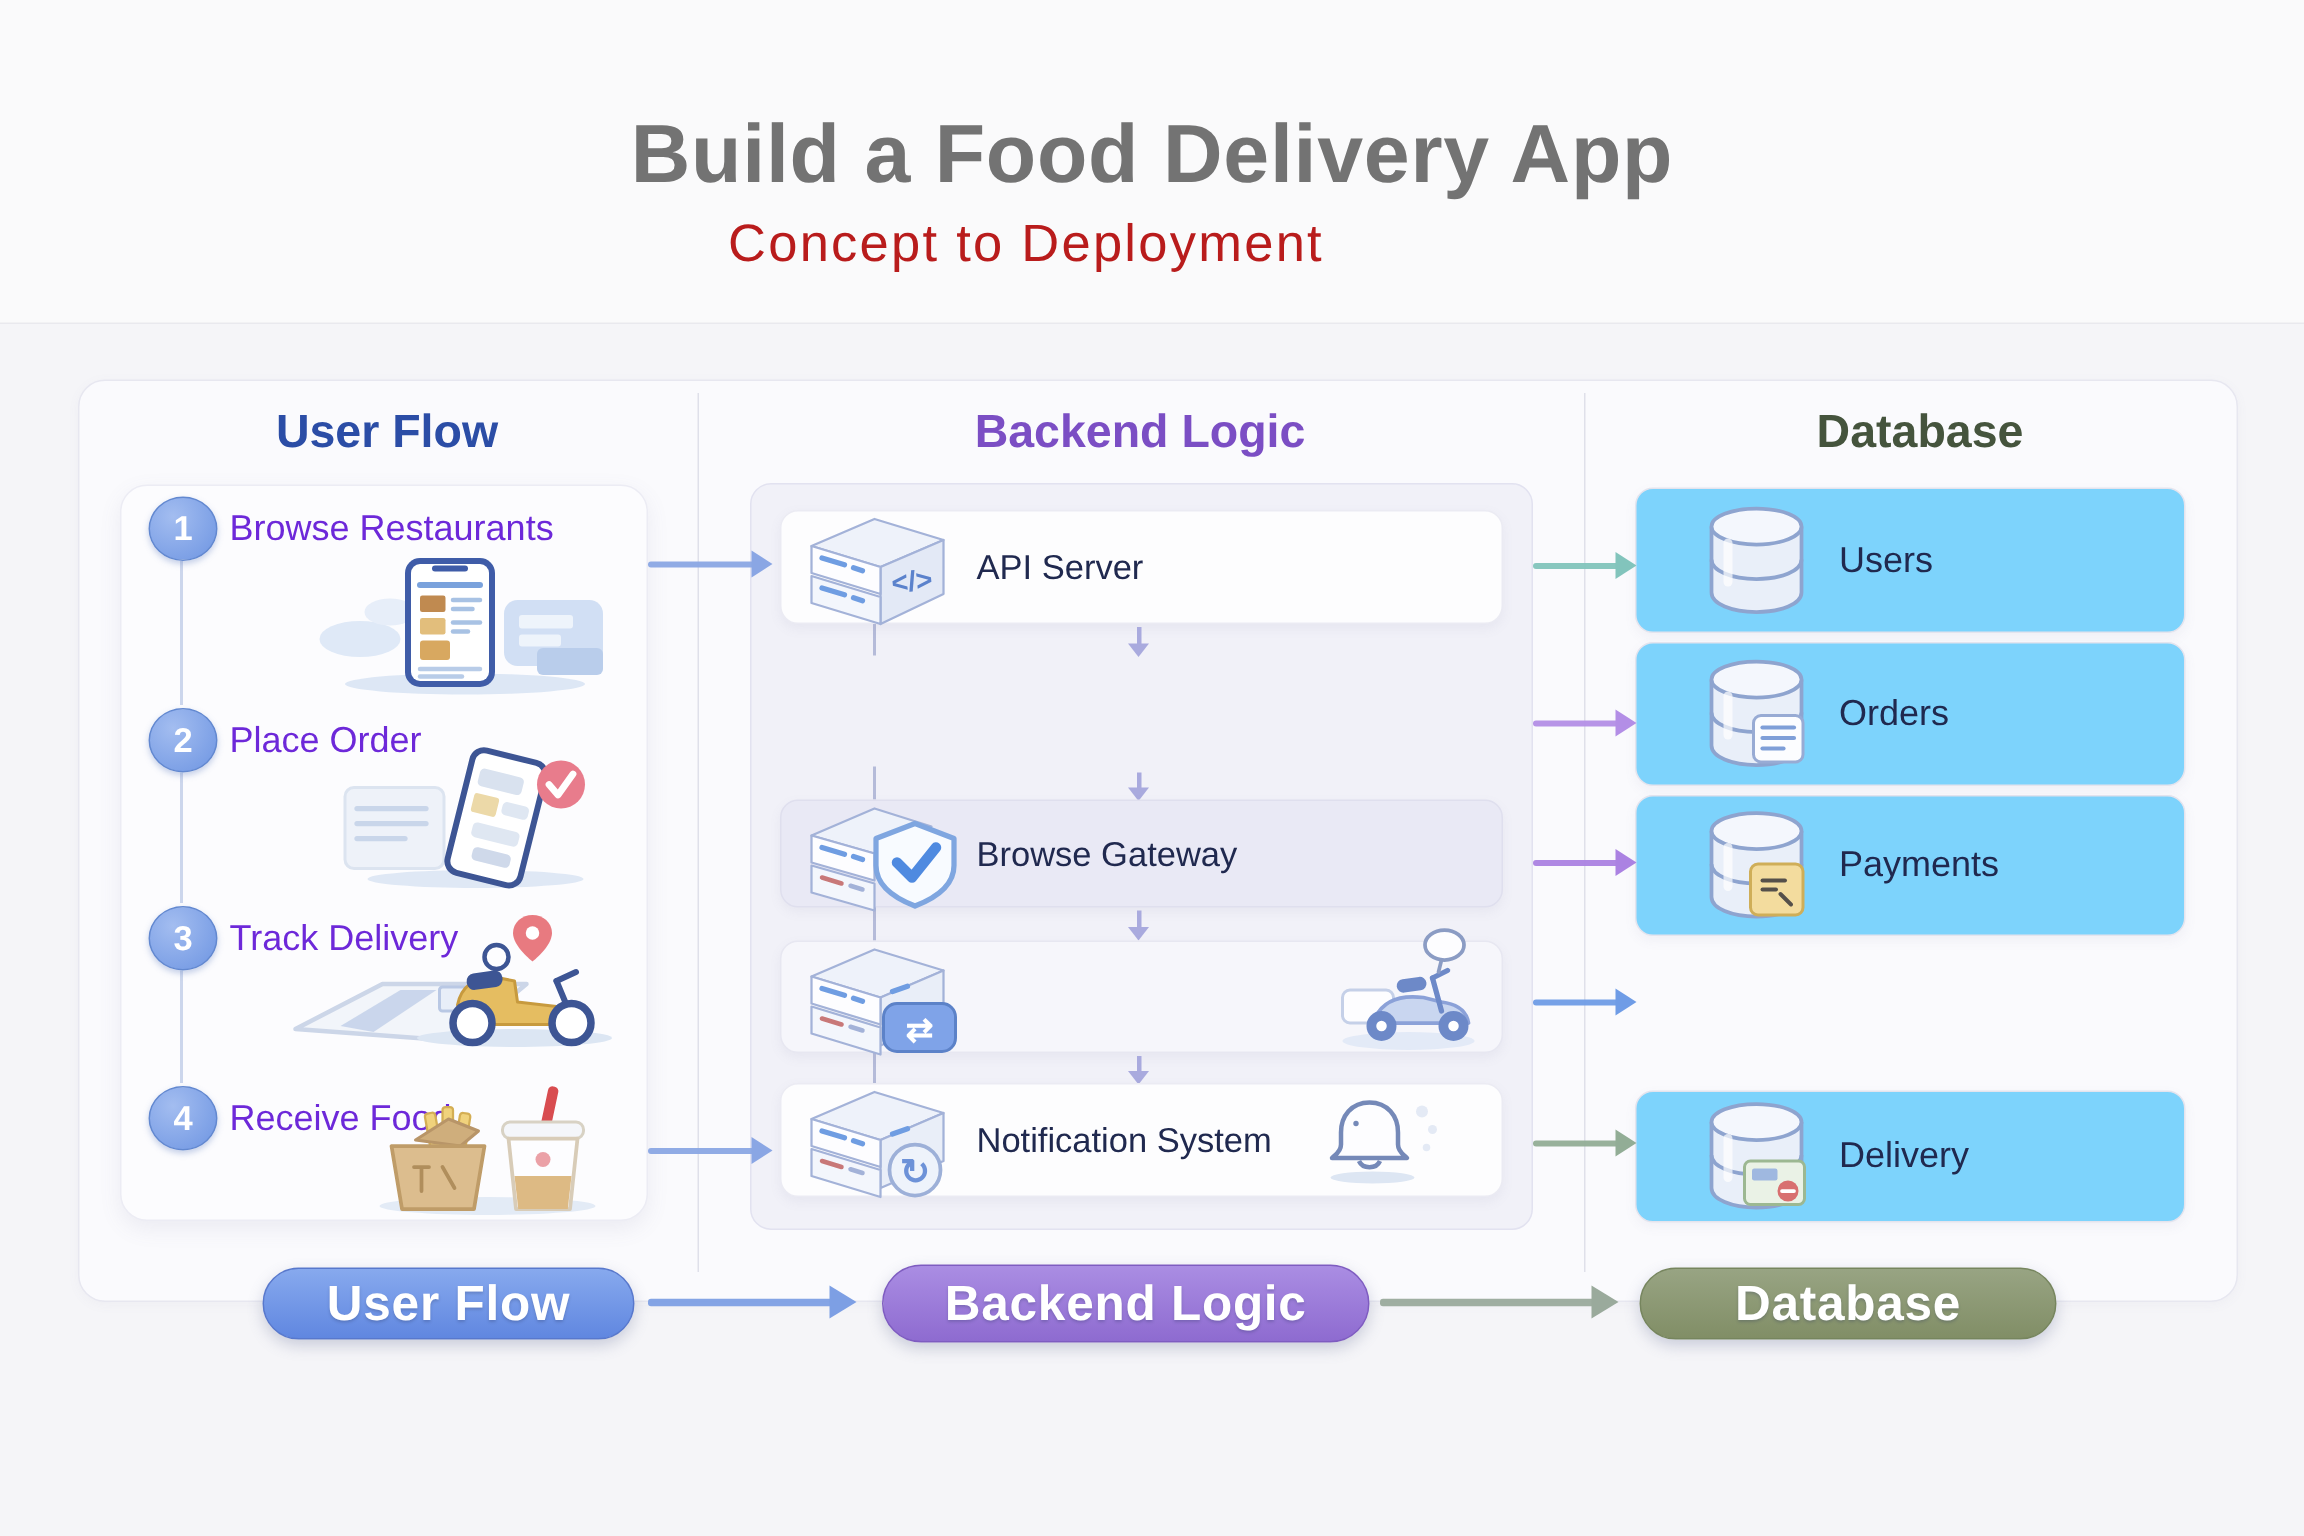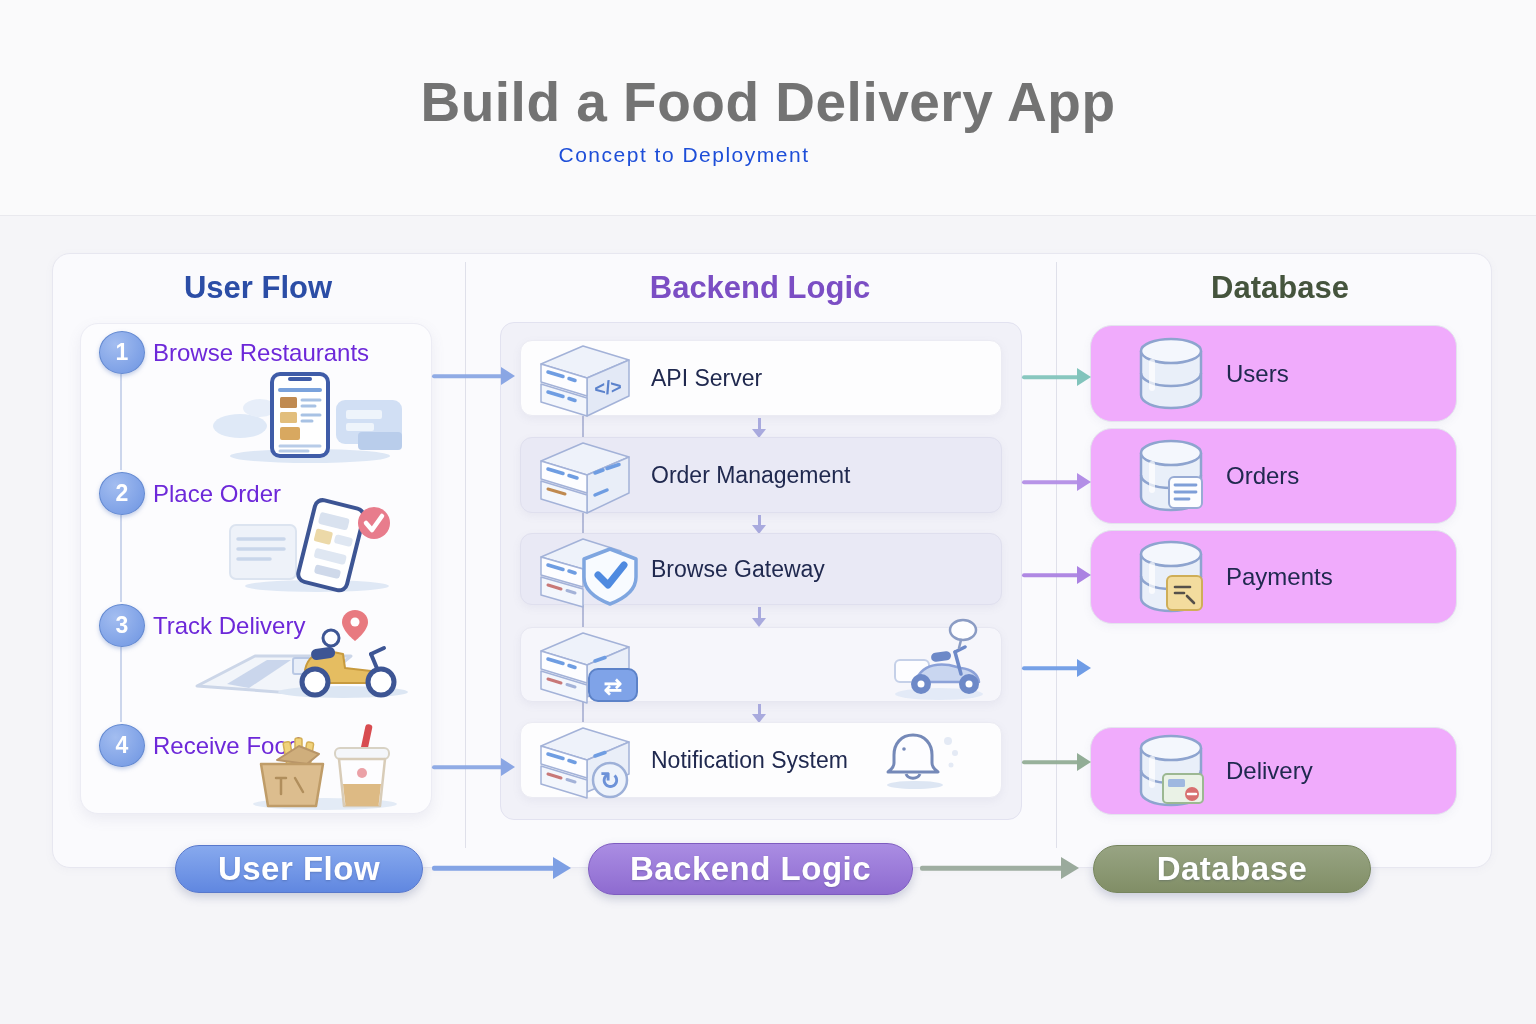--- a/index.html
+++ b/index.html
@@ -2,21 +2,21 @@
 <html><head>
 <meta charset="utf-8">
 <style>
   html,body{margin:0;padding:0;}
   body{width:1536px;height:1024px;background:#f5f5f8;font-family:"Liberation Sans",sans-serif;overflow:hidden;}
   #stage{position:relative;width:1536px;height:1024px;}
 
   
   .header-band{position:absolute;left:0;top:0;width:1536px;height:215px;background:#fafafb;border-bottom:1px solid #e9e9ee;}
   .main-title{position:absolute;left:0;top:70px;width:1536px;text-align:center;font-size:55px;font-weight:700;color:#737373;letter-spacing:.5px;}
-  .sub-title{position:absolute;left:0;top:143px;width:1368px;text-align:center;font-size:21px;font-weight:400;color:#1d4ed8;letter-spacing:1.5px;}
+  .sub-title{position:absolute;left:0;top:143px;width:1368px;text-align:center;font-size:35px;font-weight:400;color:#b91c1c;letter-spacing:1.5px;}
 
   
   .container{position:absolute;left:52px;top:253px;width:1438px;height:613px;background:#fafafd;border:1px solid #e7e7f0;border-radius:18px;box-shadow:0 2px 8px rgba(120,120,160,.05);}
   .divider{position:absolute;top:262px;height:586px;width:1px;background:#dfe0ea;}
 
   
   .col-heading{position:absolute;top:270px;font-size:31px;font-weight:700;text-align:center;}
   .h-user{left:78px;width:360px;color:#2b4da6;}
   .h-backend{left:560px;width:400px;color:#7b4ec4;}
   .h-db{left:1100px;width:360px;color:#45543d;}
@@ -36,21 +36,21 @@
   .be-lav{background:#e9e9f5;border:1px solid #dfdfee;}
   .be-soft{background:#f6f6fb;border:1px solid #e7e7f1;}
   .be-icon{position:absolute;left:4px;top:-7px;}
   .be-side{position:absolute;}
 
   .varrow{position:absolute;left:758px;width:2.5px;background:#a9aade;}
   .varrow::after{content:'';position:absolute;left:50%;bottom:-8px;transform:translateX(-50%);border-top:9px solid #a9aade;border-left:7px solid transparent;border-right:7px solid transparent;}
   .vline{position:absolute;left:582px;width:1.5px;background:#aab1d4;opacity:.85;}
 
   
-  .db-card{position:absolute;left:1090px;width:365px;background:#f0abfc;border:1px solid #e4e4ee;border-radius:22px;box-shadow:0 3px 8px rgba(110,110,150,.07);}
+  .db-card{position:absolute;left:1090px;width:365px;background:#7dd3fc;border:1px solid #e4e4ee;border-radius:12px;box-shadow:0 3px 8px rgba(110,110,150,.07);}
   .db-card .db-label{position:absolute;left:135px;top:0;bottom:0;display:flex;align-items:center;font-size:24px;font-weight:500;color:#20294f;}
   .db-icon{position:absolute;left:38px;top:50%;transform:translateY(-50%);}
 
   
   .harrow{position:absolute;height:18px;}
   .harrow .shaft{position:absolute;left:0;right:9px;top:50%;height:3.5px;transform:translateY(-50%);background:var(--ac);border-radius:2px;opacity:.95;}
   .harrow::after{content:'';position:absolute;right:-1px;top:50%;transform:translateY(-50%);border-left:14px solid var(--ac);border-top:9px solid transparent;border-bottom:9px solid transparent;}
   .harrow.big{height:24px;}
   .harrow.big .shaft{height:4.5px;right:12px;}
   .harrow.big::after{border-left:18px solid var(--ac);border-top:11px solid transparent;border-bottom:11px solid transparent;}
@@ -197,37 +197,20 @@
           <line x1="44" y1="44.5" x2="50" y2="46.5"></line>
         <line x1="23" y1="58" x2="38" y2="62.5"></line>
           <line x1="44" y1="64.5" x2="50" y2="66.5"></line>
       </g>
       <text x="83" y="60" font-size="19" font-weight="bold" fill="#5b82cc" text-anchor="middle" transform="rotate(-6 83 54)">&lt;/&gt;</text>
     </svg>
     <div class="be-label">API Server</div>
   </div>
   <div class="varrow" style="top:418px;height:12px;"></div>
 
-  <div class="be-box be-lav" style="top:437px;height:74px;">
-    <svg class="be-icon" width="120" height="92" viewBox="0 0 120 92">
-      <polygon points="16,30 58,12 104,26 62,44" fill="#eef2fa" stroke="#a3b2d8" stroke-width="1.5" stroke-linejoin="round"></polygon>
-      <polygon points="62,44 104,26 104,62 62,82" fill="#e9eef8" stroke="#a3b2d8" stroke-width="1.5" stroke-linejoin="round"></polygon>
-      <polygon points="16,30 62,44 62,62 16,48" fill="#fdfdff" stroke="#a3b2d8" stroke-width="1.5" stroke-linejoin="round"></polygon>
-      <polygon points="16,50 62,64 62,82 16,68" fill="#f3f6fc" stroke="#a3b2d8" stroke-width="1.5" stroke-linejoin="round"></polygon>
-      <g stroke-linecap="round">
-        <line x1="23" y1="38" x2="38" y2="42.5" stroke="#6f9de2" stroke-width="3.5"></line>
-          <line x1="44" y1="44.5" x2="52" y2="47" stroke="#6f9de2" stroke-width="3.5"></line>
-        <line x1="23" y1="58" x2="40" y2="63" stroke="#c08a50" stroke-width="3"></line>
-        <line x1="70" y1="42" x2="78" y2="39" stroke="#6f9de2" stroke-width="3.5"></line>
-          <line x1="82" y1="37.5" x2="94" y2="33.5" stroke="#6f9de2" stroke-width="3.5"></line>
-        <line x1="70" y1="64" x2="82" y2="59" stroke="#6f9de2" stroke-width="3.5"></line>
-      </g>
-    </svg>
-    <div class="be-label">Order Management</div>
-  </div>
   <div class="varrow" style="top:515px;height:11px;"></div>
 
   <div class="be-box be-lav" style="top:533px;height:70px;">
     <svg class="be-icon" width="120" height="92" viewBox="0 0 120 92">
       <polygon points="16,30 58,12 96,24 58,42" fill="#eef2fa" stroke="#a3b2d8" stroke-width="1.5" stroke-linejoin="round"></polygon>
       <polygon points="16,30 58,42 58,60 16,48" fill="#fdfdff" stroke="#a3b2d8" stroke-width="1.5" stroke-linejoin="round"></polygon>
       <polygon points="16,50 58,62 58,80 16,68" fill="#f3f6fc" stroke="#a3b2d8" stroke-width="1.5" stroke-linejoin="round"></polygon>
       <g stroke-linecap="round">
         <line x1="23" y1="38" x2="38" y2="42.5" stroke="#6f9de2" stroke-width="3.5"></line>
           <line x1="44" y1="44" x2="50" y2="46" stroke="#6f9de2" stroke-width="3.5"></line>

